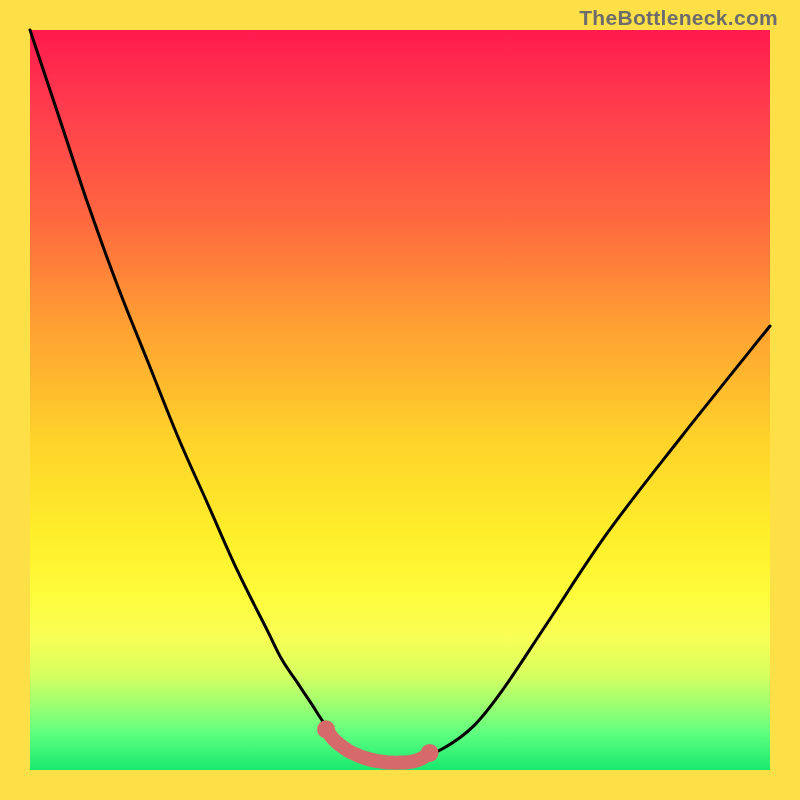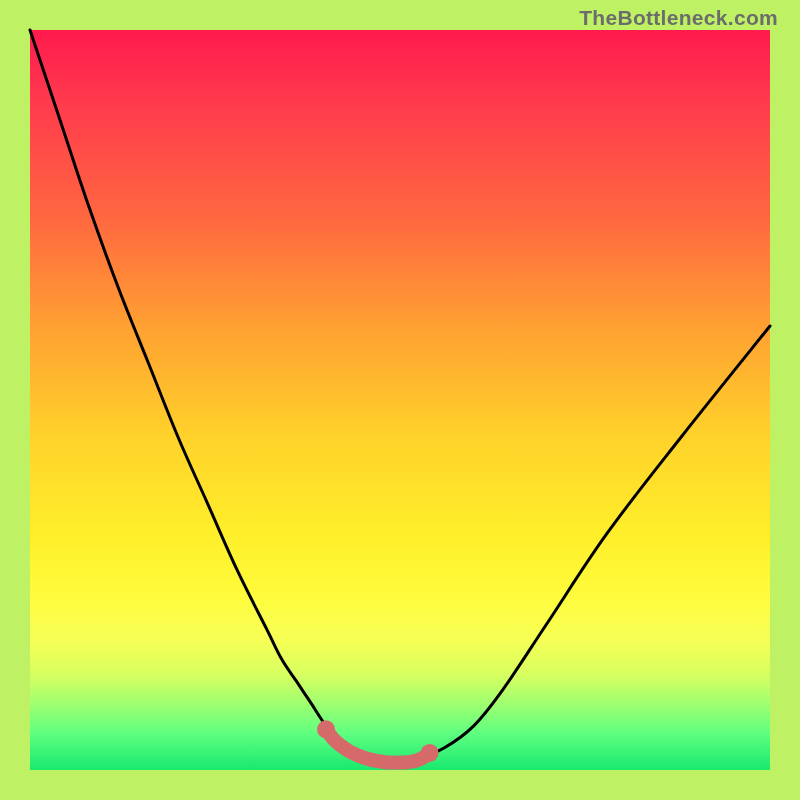--- a/index.html
+++ b/index.html
@@ -9,21 +9,21 @@
     height: 800px;
     background: #000;
     overflow: hidden;
   }
   .frame {
     position: absolute;
     left: 0;
     top: 0;
     width: 800px;
     height: 800px;
-    background: #bef264;
+    background: #fde047;
   }
   .plot-area {
     position: absolute;
     left: 30px;
     top: 30px;
     width: 740px;
     height: 740px;
     background: linear-gradient(to bottom,
       #ff1a4d 0%,
       #ff3b4d 10%,

